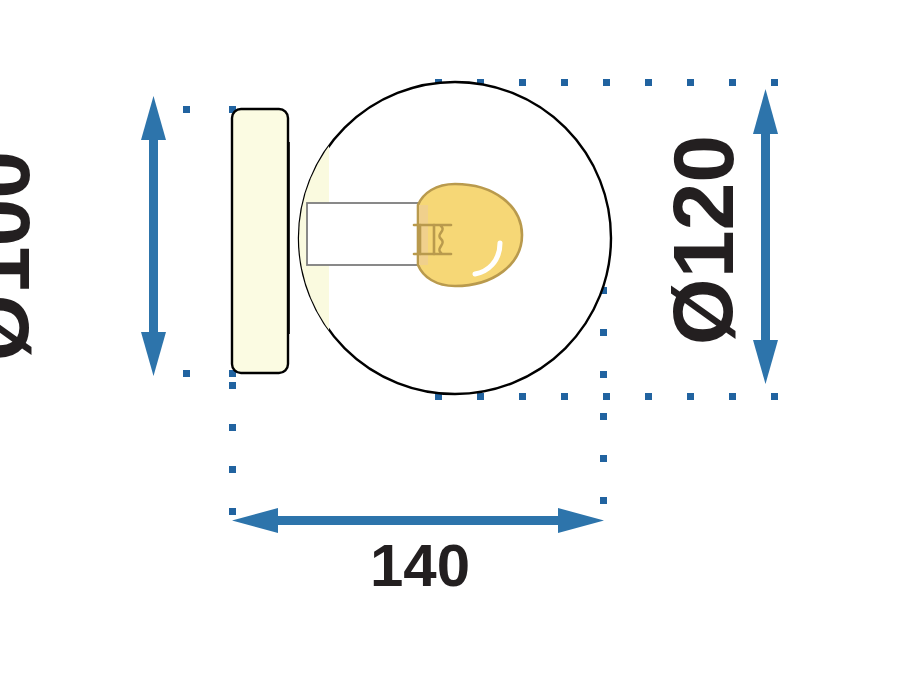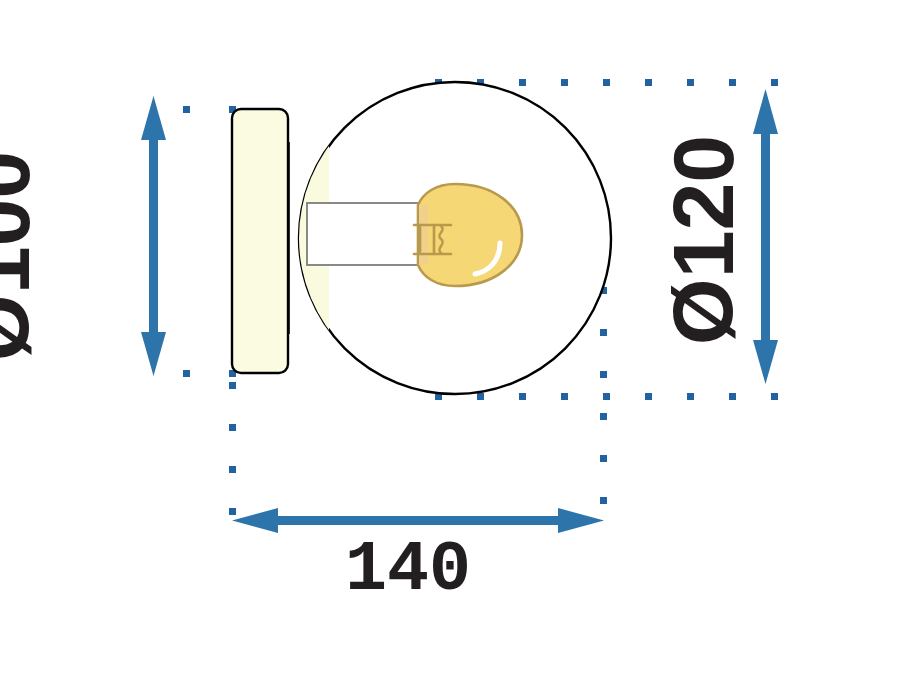--- a/index.html
+++ b/index.html
@@ -45,26 +45,25 @@
   #label-right {
     left: 660px;
     top: 110px;
     width: 260px;
     font-size: 86px;
     text-align: center;
     transform: rotate(-90deg);
     transform-origin: 130px 130px;
   }
   #label-bottom {
-    left: 288px;
+    left: 300px;
     top: 536px;
     width: 240px;
-    font-size: 70px;
+    font-size: 60px;
     text-align: center;
-    font-family: Liberation Mono, monospace;
   }
 </style>
 </head>
 <body>
 
 <div id="stage">
 
   <svg id="drawing" viewBox="0 0 921 690" xmlns="http://www.w3.org/2000/svg">
 
     <defs>

